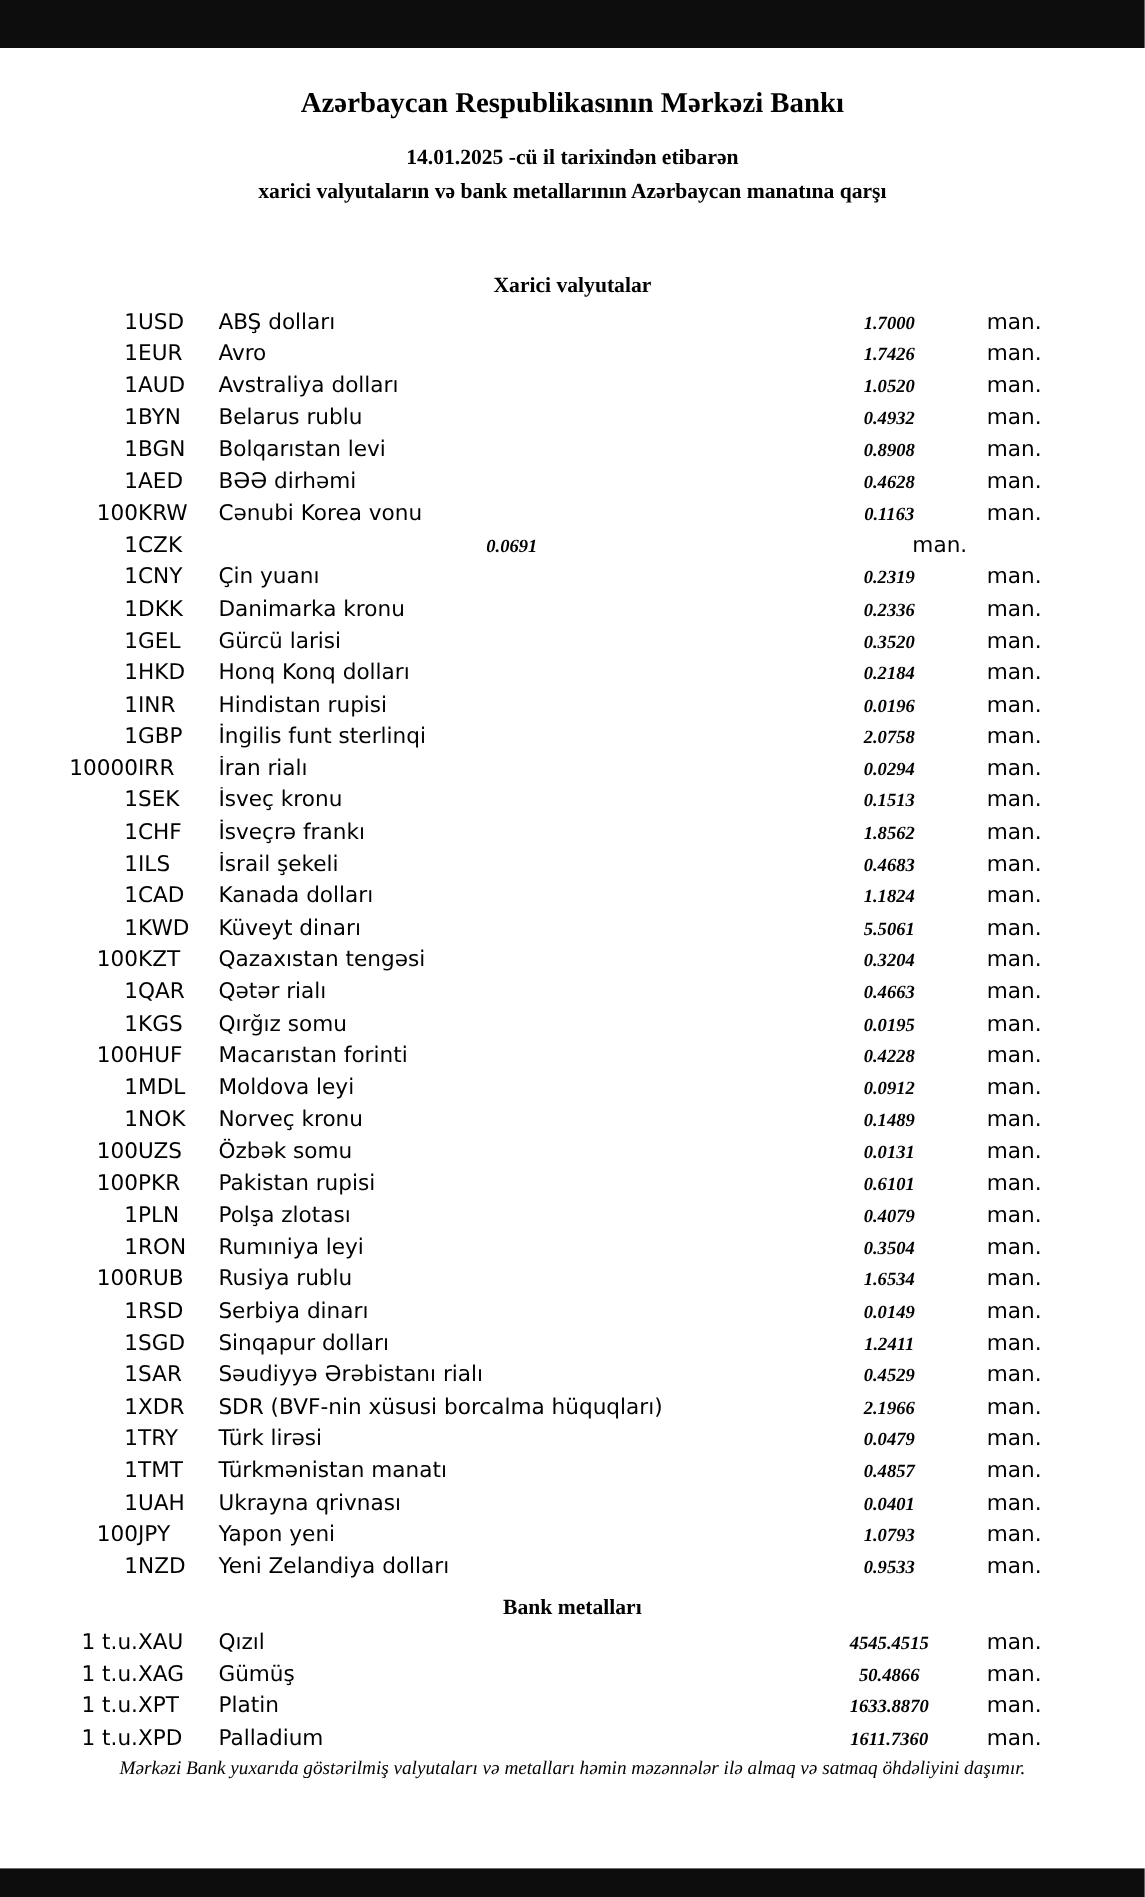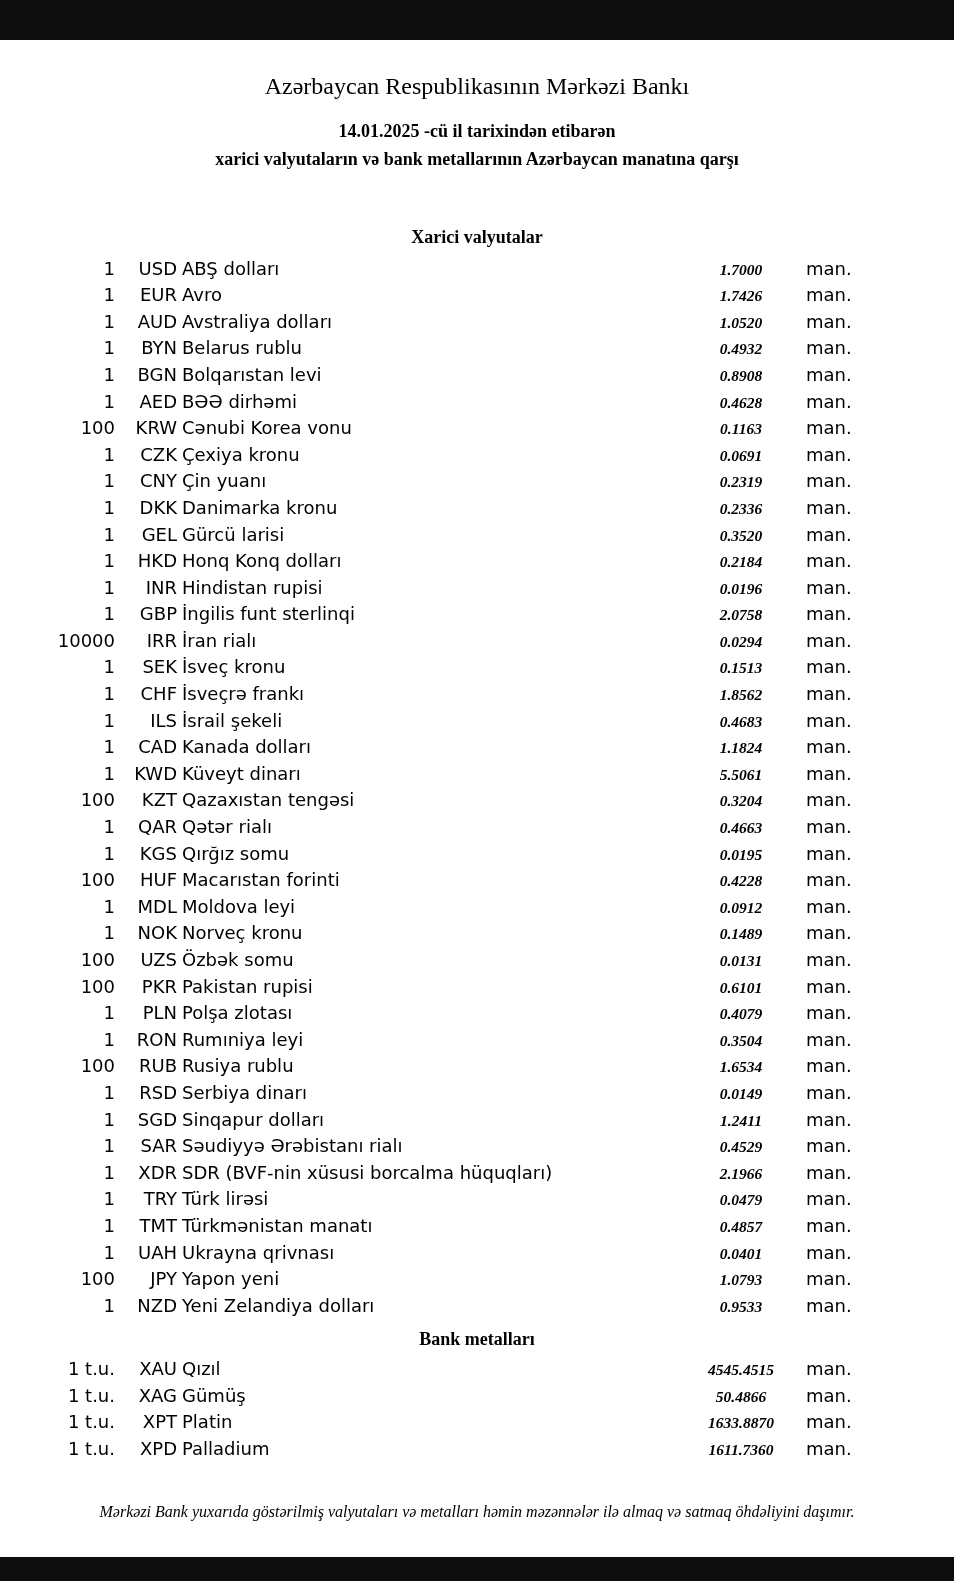--- a/index.html
+++ b/index.html
@@ -20,21 +20,21 @@
   }
   .bottom-bar {
     position: absolute;
     left: 0; right: 0; bottom: 0;
     height: 24px;
     background: #0d0d0d;
   }
   .title {
     margin: 32px 0 0 0;
     font-family: "Liberation Serif", serif;
-    font-weight: normal;
+    font-weight: bold;
     font-size: 24px;
     line-height: 1.2;
     text-align: center;
   }
   .subtitle {
     margin-top: 20px;
     font-family: "Liberation Serif", serif;
     font-weight: bold;
     font-size: 18px;
     line-height: 1.2;
@@ -58,46 +58,45 @@
     align-items: baseline;
     height: 26.6px;
     padding-right: 86px;
   }
   .qty {
     text-align: right;
     font-size: 18px;
     white-space: nowrap;
   }
   .code {
-    text-align: right;
+    text-align: left;
     font-size: 18px;
     white-space: nowrap;
   }
   .name {
     text-align: left;
     padding-left: 5px;
     font-size: 18px;
     white-space: nowrap;
     overflow: hidden;
   }
   .rate {
     text-align: center;
     font-family: "Liberation Serif", serif;
     font-weight: bold;
     font-style: italic;
     font-size: 15.5px;
     white-space: nowrap;
   }
   .unit {
-    text-align: left;
+    text-align: right;
     font-size: 18px;
     white-space: nowrap;
   }
   .footer {
-    margin-top: 38px;
     padding: 0 30px;
     font-family: "Liberation Serif", serif;
     font-style: italic;
     font-size: 16px;
     line-height: 1.2;
     text-align: center;
   }
 </style>
 </head>
 <body>
@@ -167,21 +166,20 @@
     <span class="qty">100</span>
     <span class="code">KRW</span>
     <span class="name">Cənubi Korea vonu</span>
     <span class="rate">0.1163</span>
     <span class="unit">man.</span>
   </div>
 
   <div class="row">
     <span class="qty">1</span>
     <span class="code">CZK</span>
-    <span class="name">Çexiya kronu</span>
     <span class="rate">0.0691</span>
     <span class="unit">man.</span>
   </div>
 
   <div class="row">
     <span class="qty">1</span>
     <span class="code">CNY</span>
     <span class="name">Çin yuanı</span>
     <span class="rate">0.2319</span>
     <span class="unit">man.</span>

